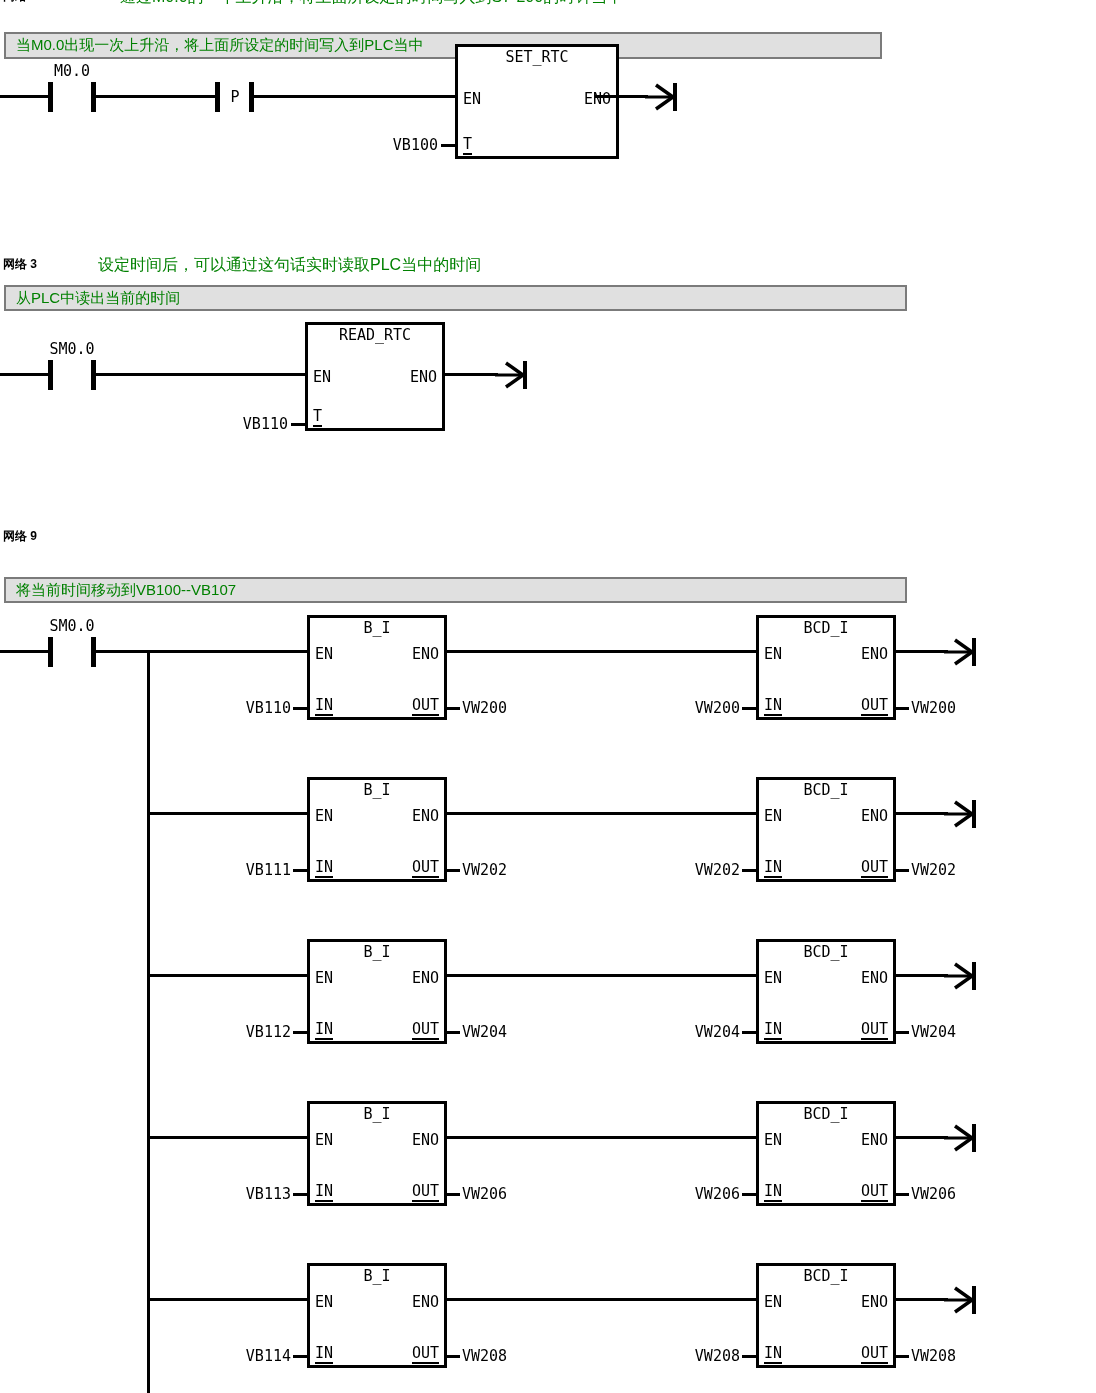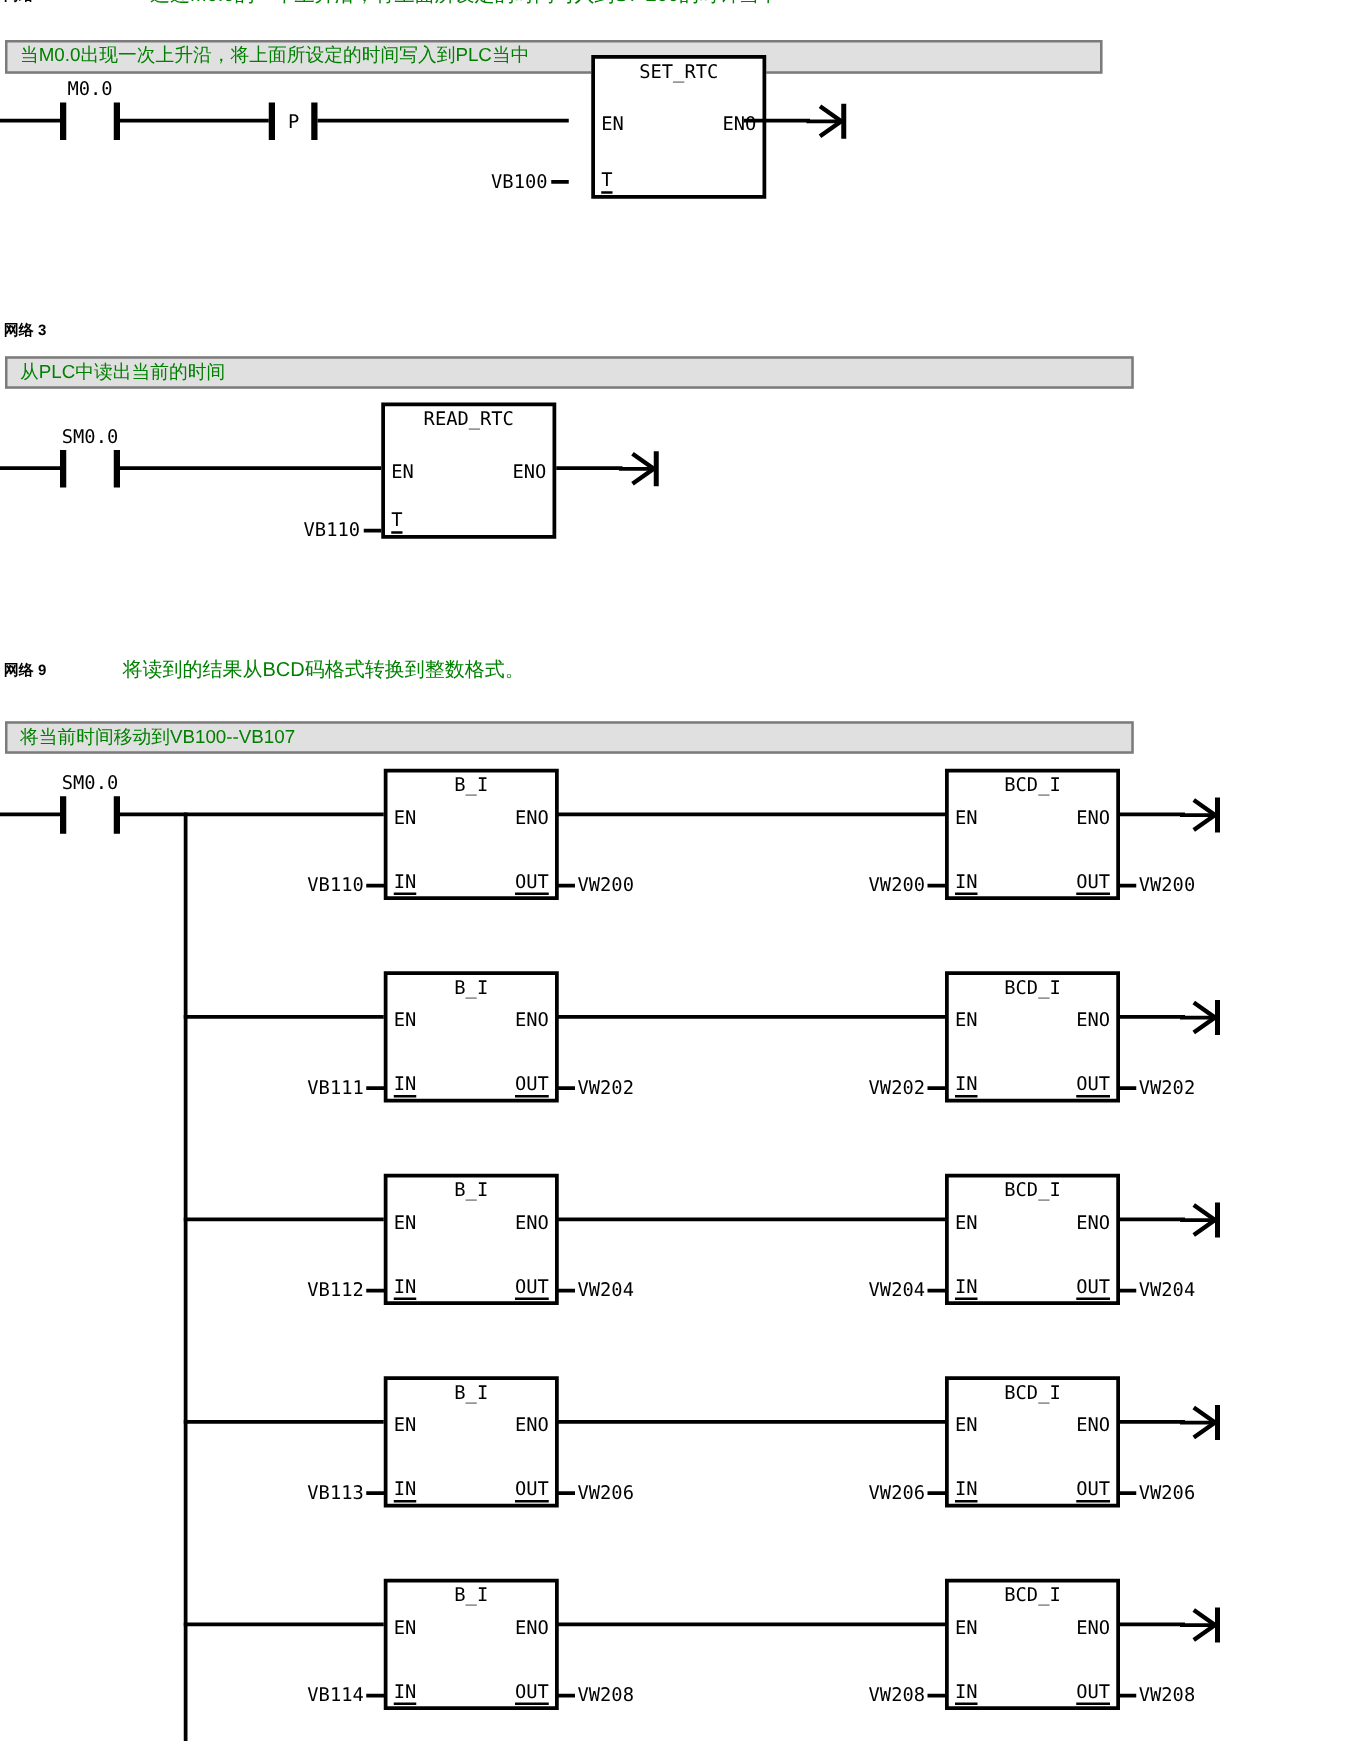--- a/index.html
+++ b/index.html
@@ -44,39 +44,40 @@
   <div class="hline" style="left:0;top:95px;width:48px"></div>
   <div class="lbl ctr" style="left:45px;top:63px;width:54px">M0.0</div>
   <div class="cbar" style="left:48px;top:82px"></div>
   <div class="cbar" style="left:91px;top:82px"></div>
   <div class="hline" style="left:96px;top:95px;width:119px"></div>
   <div class="cbar" style="left:215px;top:82px"></div>
   <div class="lbl ctr" style="left:220px;top:89px;width:30px">P</div>
   <div class="cbar" style="left:249px;top:82px"></div>
   <div class="hline" style="left:254px;top:95px;width:201px"></div>
 
-  <div class="fbox" style="left:473px;top:44px;width:140px;height:115px">
+  <div class="fbox" style="left:455px;top:44px;width:164px;height:115px">
     <div class="btitle">SET_RTC</div>
     <div class="pin lbl" style="left:5px;top:44px">EN</div>
     <div class="pin lbl" style="right:5px;top:44px">ENO</div>
     <div class="pin lbl pin-bottom" style="left:5px">T</div>
   </div>
   <div class="lbl op-r" style="left:390px;top:137px;width:48px">VB100</div>
   <div class="hline" style="left:441px;top:144px;width:14px"></div>
 
   <div class="hline" style="left:595px;top:95px;width:53px"></div>
   <div class="arrow-wrap" style="left:645px;top:81px">
     <svg width="40" height="32" viewBox="0 0 40 32">
         <line x1="0" y1="16" x2="26" y2="16" stroke="#000" stroke-width="3"></line>
         <polyline points="11,4 28,16 11,28" fill="none" stroke="#000" stroke-width="3.5"></polyline>
         <line x1="30" y1="2" x2="30" y2="30" stroke="#000" stroke-width="4"></line>
       </svg>
   </div>
 
   <div class="net-label" style="left:3px;top:255px">网络 3</div>
+  <div class="net-title" style="left:98px;top:255px">设定时间后，可以通过这句话实时读取PLC当中的时间</div>
 
   <div class="comment-bar" style="left:4px;top:285px;width:903px;height:26px">
     <div class="comment-text">从PLC中读出当前的时间</div>
   </div>
 
   <div class="hline" style="left:0;top:373px;width:48px"></div>
   <div class="lbl ctr" style="left:45px;top:341px;width:54px">SM0.0</div>
   <div class="cbar" style="left:48px;top:360px"></div>
   <div class="cbar" style="left:91px;top:360px"></div>
   <div class="hline" style="left:96px;top:373px;width:209px"></div>
@@ -93,21 +94,20 @@
   <div class="hline" style="left:445px;top:373px;width:53px"></div>
   <div class="arrow-wrap" style="left:495px;top:359px">
     <svg width="40" height="32" viewBox="0 0 40 32">
         <line x1="0" y1="16" x2="26" y2="16" stroke="#000" stroke-width="3"></line>
         <polyline points="11,4 28,16 11,28" fill="none" stroke="#000" stroke-width="3.5"></polyline>
         <line x1="30" y1="2" x2="30" y2="30" stroke="#000" stroke-width="4"></line>
       </svg>
   </div>
 
   <div class="net-label" style="left:3px;top:527px">网络 9</div>
-  <div class="net-title" style="left:98px;top:527px">将读到的结果从BCD码格式转换到整数格式。</div>
 
   <div class="comment-bar" style="left:4px;top:577px;width:903px;height:26px">
     <div class="comment-text">将当前时间移动到VB100--VB107</div>
   </div>
 
   <div class="hline" style="left:0;top:650px;width:48px"></div>
   <div class="lbl ctr" style="left:45px;top:618px;width:54px">SM0.0</div>
   <div class="cbar" style="left:48px;top:637px"></div>
   <div class="cbar" style="left:91px;top:637px"></div>
   <div class="hline" style="left:96px;top:650px;width:212px"></div>

